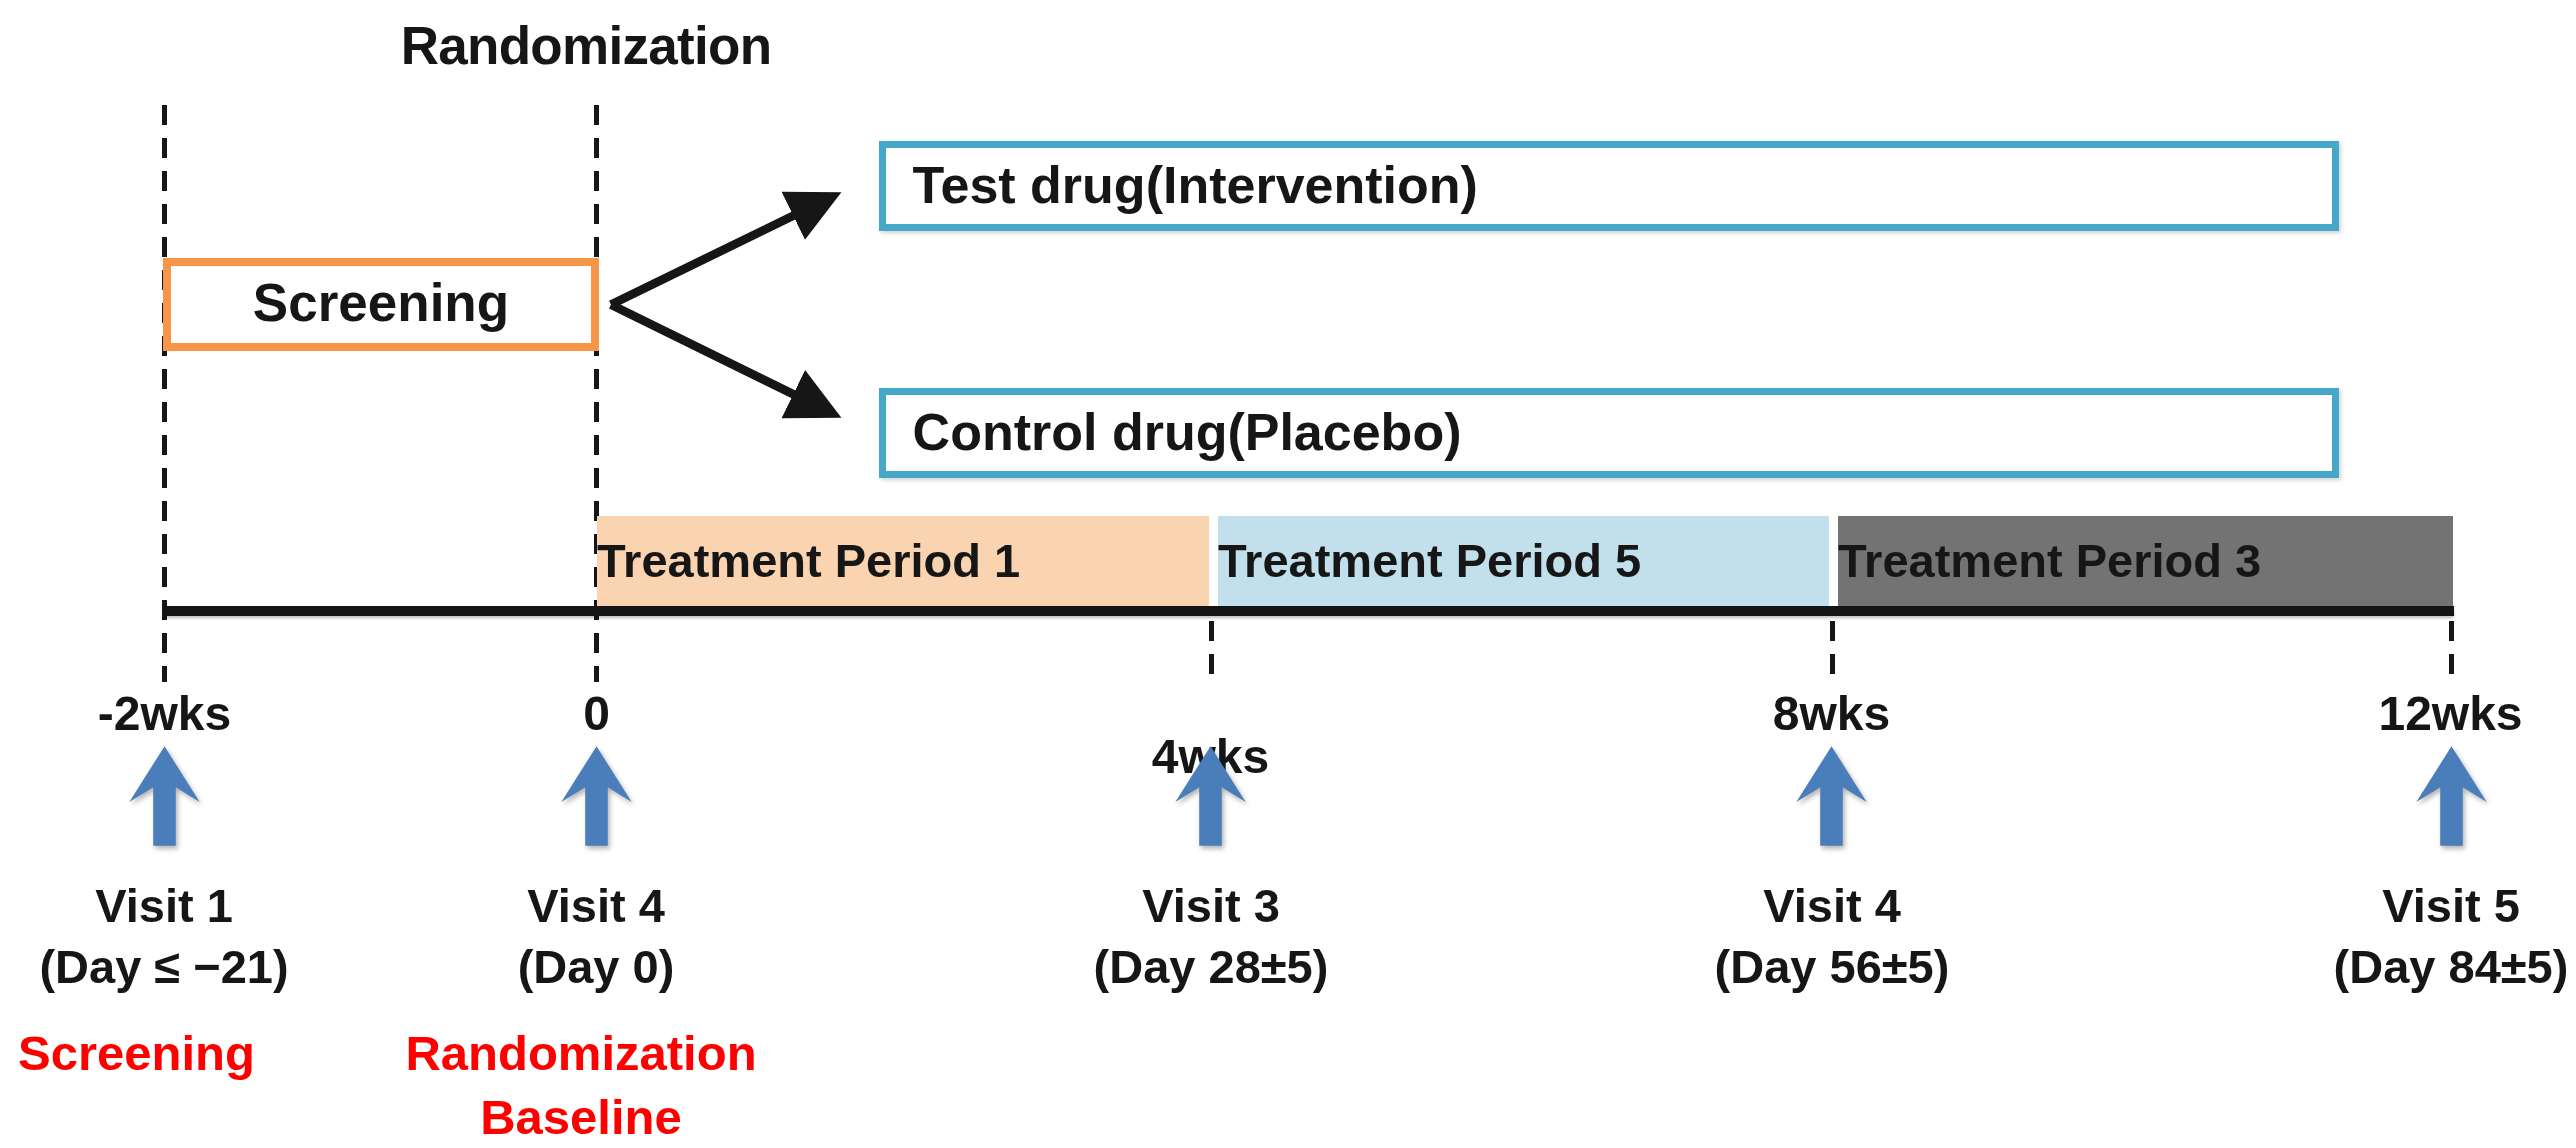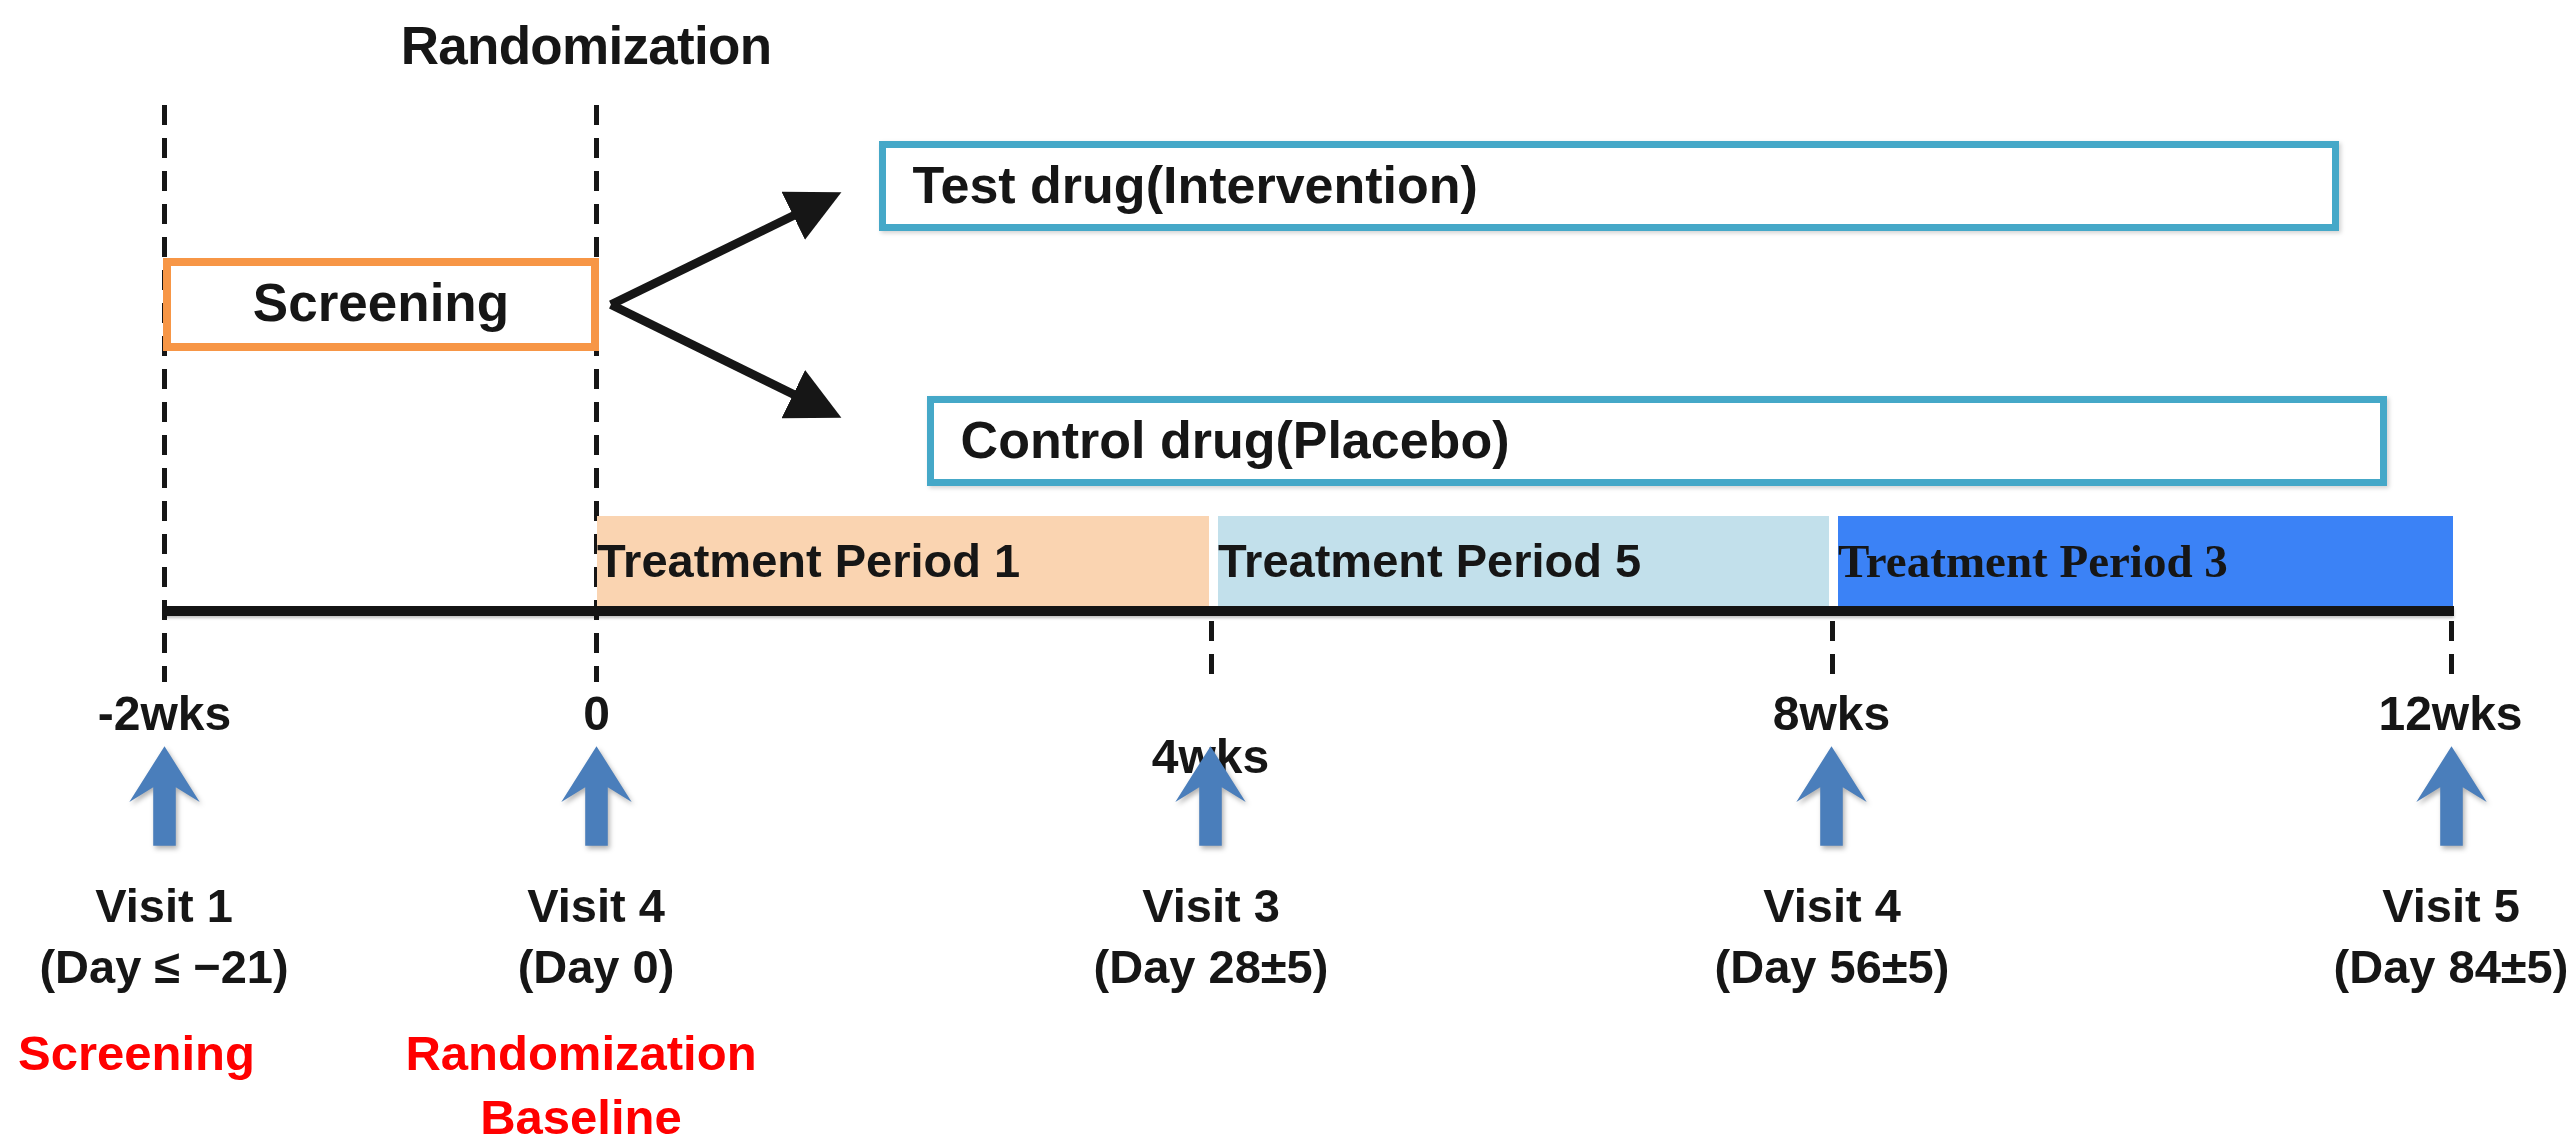--- a/index.html
+++ b/index.html
@@ -43,21 +43,21 @@
   
   .arm-box{
     left:879px;width:1460px;height:90px;
     background:#ffffff;border:7.3px solid #45A8C8;
     box-sizing:border-box;z-index:4;
     font-size:52px;line-height:74px;
     padding-left:26.6px;
     filter:drop-shadow(2px 2.7px 2px rgba(0,0,0,0.18));
   }
   #arm-test{top:141px;}
-  #arm-control{top:396px;margin-left:48px;}
+  #arm-control{top:388px;}
 
   
   .period-bar{
     top:516px;height:90px;z-index:2;
     text-align:left;line-height:90px;font-size:47px;
   }
   #period-1{left:597px;width:612px;}
   #period-2{left:1218px;width:611px;}
   #period-3{left:1838px;width:615px;}
 
@@ -105,21 +105,21 @@
   <div class="abs" id="title">Randomization</div>
 
   <div class="abs vdash" id="dash-v1"></div>
   <div class="abs vdash" id="dash-v2"></div>
   <div class="abs vdash" id="dash-v3"></div>
   <div class="abs vdash" id="dash-v4"></div>
   <div class="abs vdash" id="dash-v5"></div>
 
   <div class="abs period-bar" id="period-1" style="background: rgb(250, 212, 177);">Treatment Period 1</div>
   <div class="abs period-bar" id="period-2" style="background: rgb(194, 224, 235);">Treatment Period 5</div>
-  <div class="abs period-bar" id="period-3" style="background: #3b82f6; font-family: Liberation Serif, serif;">Treatment Period 3</div>
+  <div class="abs period-bar" id="period-3" style="background: #737373;">Treatment Period 3</div>
 
   <div class="abs" id="timeline"></div>
 
   <div class="abs" id="screening-box">Screening</div>
 
   <svg class="abs" id="fork-svg" viewBox="890 230 430 460">
     <defs>
       <marker id="ah" viewBox="0 0 10 10" refX="8" refY="5" markerWidth="6.2" markerHeight="6.2" orient="auto-start-reverse">
         <path d="M0,0 L10,5 L0,10 z" fill="#161616"></path>
       </marker>

